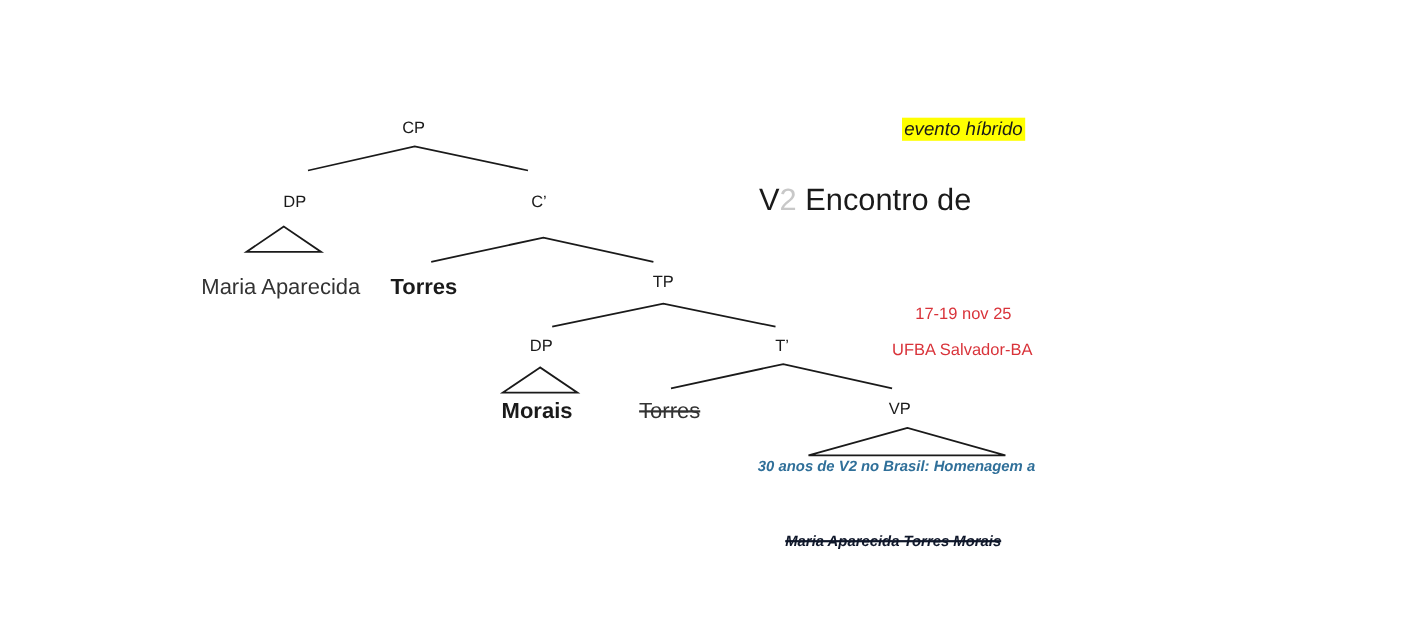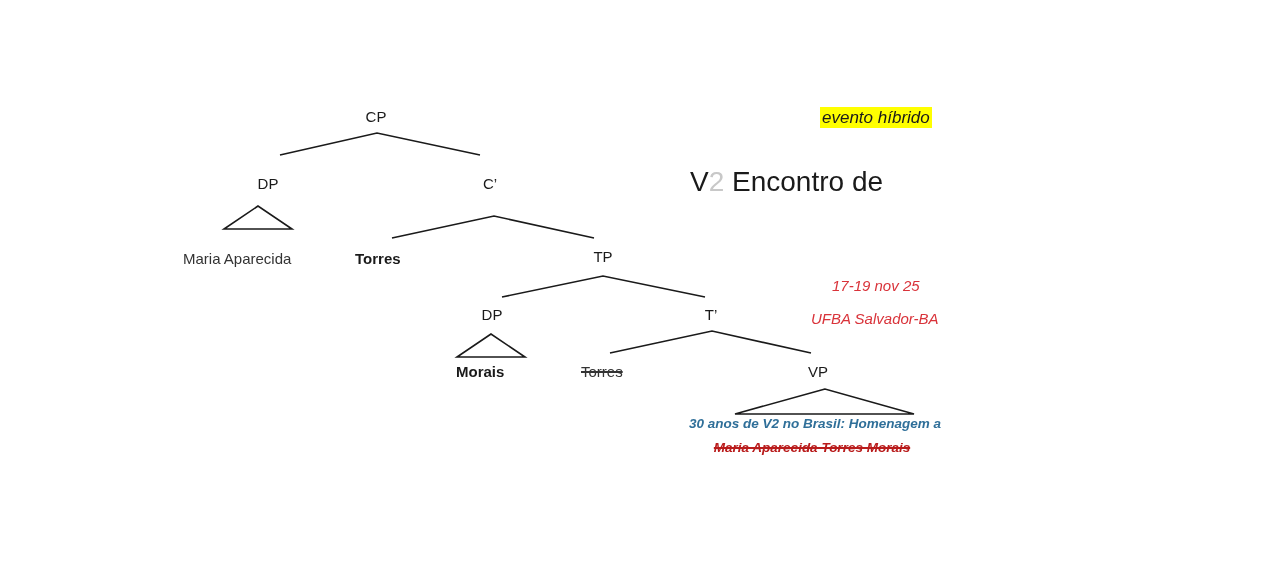--- a/index.html
+++ b/index.html
@@ -3,29 +3,29 @@
   <meta charset="utf-8">
   <style>
     html, body { margin: 0; padding: 0; }
     body {
       width: 1280px; height: 574px; background: #ffffff; position: relative; overflow: hidden;
       font-family: "Liberation Sans", "DejaVu Sans", sans-serif; color: #222;
     }
     svg.tree-lines { position: absolute; left: 0; top: 0; width: 1280px; height: 574px; }
     .lbl { position: absolute; white-space: nowrap; line-height: 1; }
     .node { font-size: 15px; color: #1a1a1a; transform: translateX(-50%); }
-    .leaf { font-size: 15px; color: #333; }
+    .leaf { font-size: 20px; color: #333; }
     .bold { font-weight: bold; color: #1a1a1a; }
     .strike { text-decoration: line-through; text-decoration-thickness: 2px; color: #333; }
     .highlight { background: #ffff00; font-style: italic; font-size: 17px; padding: 2px 2px; color: #1a1a1a; margin-left: 24px; }
     .title { font-size: 28px; color: #1a1a1a; text-align: left; line-height: 38px; }
     .title .v2-two { color: #c8c8c8; }
-    .red { color: #d9333a; font-style: italic; font-size: 15px; }
+    .red { color: #d9333a; font-size: 15px; }
     .blue { color: #2f6f99; font-style: italic; font-weight: bold; font-size: 13.5px; text-align: center; transform: translateX(-50%); }
-    .blue.strike { text-decoration: line-through; text-decoration-thickness: 2px; color: #b91c1c; }
+    .blue.strike { text-decoration: line-through; text-decoration-thickness: 2px; color: #0f172a; margin-top: 44px; }
   </style>
 </head>
 <body>
 
 <svg class="tree-lines" viewBox="0 0 1280 574">
   <g stroke="#1a1a1a" stroke-width="1.6" fill="none">
 
     <polyline points="280,155 377,133 480,155"></polyline>
 
     <polygon points="258,206 224,229 292,229"></polygon>

